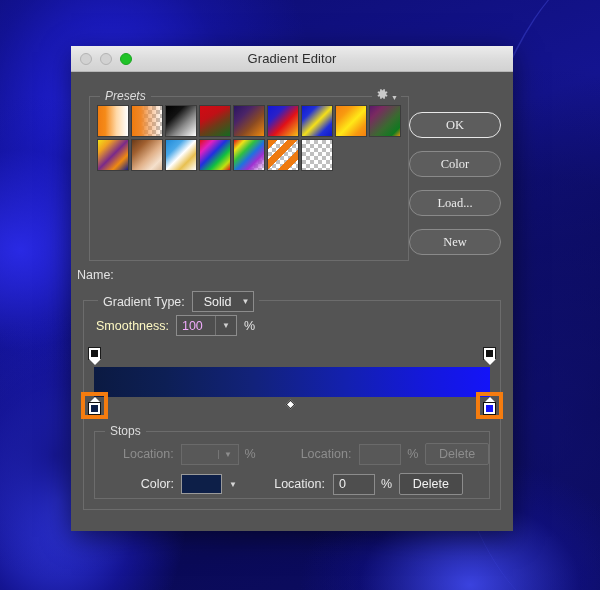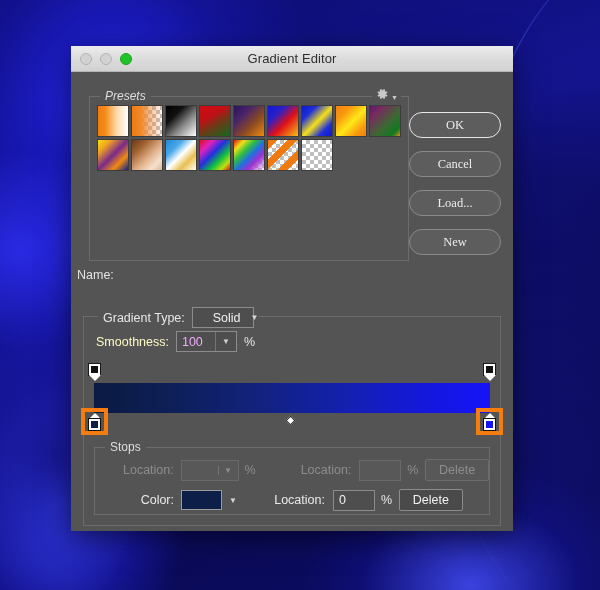--- a/index.html
+++ b/index.html
@@ -179,40 +179,40 @@
     border: 1px solid #8e8e8e;
     color: #f2f2f2;
     font-size: 12.5px;
     font-family: "Liberation Sans", sans-serif;
     padding: 0 6px;
   }
 
   
   #gradtype-group {
     position: absolute;
-    left: 12px; top: 244px;
+    left: 12px; top: 228px;
     width: 418px; height: 210px;
   }
   #gradtype-legend-wrap {
     position: absolute;
     top: -10px; left: 14px;
     background: #545454;
     padding: 0 5px;
     display: flex;
     align-items: center;
     gap: 7px;
   }
   #gradtype-label { font-size: 12.5px; color: #e6e6e6; }
   .select-box {
     height: 21px;
     background: #4e4e4e;
     border: 1px solid #8c8c8c;
     display: flex;
     align-items: center;
-    padding: 0 5px 0 20px;
+    padding: 0 5px 0 11px;
     gap: 10px;
     color: #f0f0f0;
     font-size: 12.5px;
     cursor: pointer;
   }
   .select-box .caret { font-size: 8px; color: #d8d8d8; }
 
   
   #smoothness-row {
     position: absolute;
@@ -437,21 +437,21 @@
             <div class="preset-swatch" style="background-image: linear-gradient(135deg, rgb(224, 16, 24) 0%, rgb(224, 32, 192) 22%, rgb(32, 48, 224) 44%, rgb(16, 192, 64) 66%, rgb(192, 224, 16) 84%, rgb(224, 16, 24) 100%);"></div>
             <div class="preset-swatch checker" style="background-image: linear-gradient(135deg, rgb(224, 16, 24) 0%, rgb(240, 224, 24) 18%, rgb(48, 192, 64) 36%, rgb(32, 112, 224) 54%, rgb(160, 48, 208) 72%, rgba(255, 255, 255, 0.2) 100%), linear-gradient(45deg, rgb(191, 191, 191) 25%, transparent 25%, transparent 75%, rgb(191, 191, 191) 75%), linear-gradient(45deg, rgb(191, 191, 191) 25%, rgb(255, 255, 255) 25%, rgb(255, 255, 255) 75%, rgb(191, 191, 191) 75%); background-size: 100% 100%, 8px 8px, 8px 8px; background-position: 0px 0px, 0px 0px, 4px 4px;"></div>
             <div class="preset-swatch checker" style="background-image: repeating-linear-gradient(135deg, rgb(238, 122, 16) 0px, rgb(238, 122, 16) 7px, rgba(255, 255, 255, 0) 7px, rgba(255, 255, 255, 0) 14px), linear-gradient(45deg, rgb(191, 191, 191) 25%, transparent 25%, transparent 75%, rgb(191, 191, 191) 75%), linear-gradient(45deg, rgb(191, 191, 191) 25%, rgb(255, 255, 255) 25%, rgb(255, 255, 255) 75%, rgb(191, 191, 191) 75%); background-size: 100% 100%, 8px 8px, 8px 8px; background-position: 0px 0px, 0px 0px, 4px 4px;"></div>
             <div class="preset-swatch checker"></div>
           </div>
       </div>
     </div>
 
     <div id="button-column">
       <div class="pill-button default">OK</div>
-      <div class="pill-button">Cancel</div>
+      <div class="pill-button">Color</div>
       <div class="pill-button">Load...</div>
       <div class="pill-button">New</div>
     </div>
 
     <div id="name-row">
       <span id="name-label">Name:</span>
     </div>
 
     <div id="gradtype-group" class="groupbox">
 

